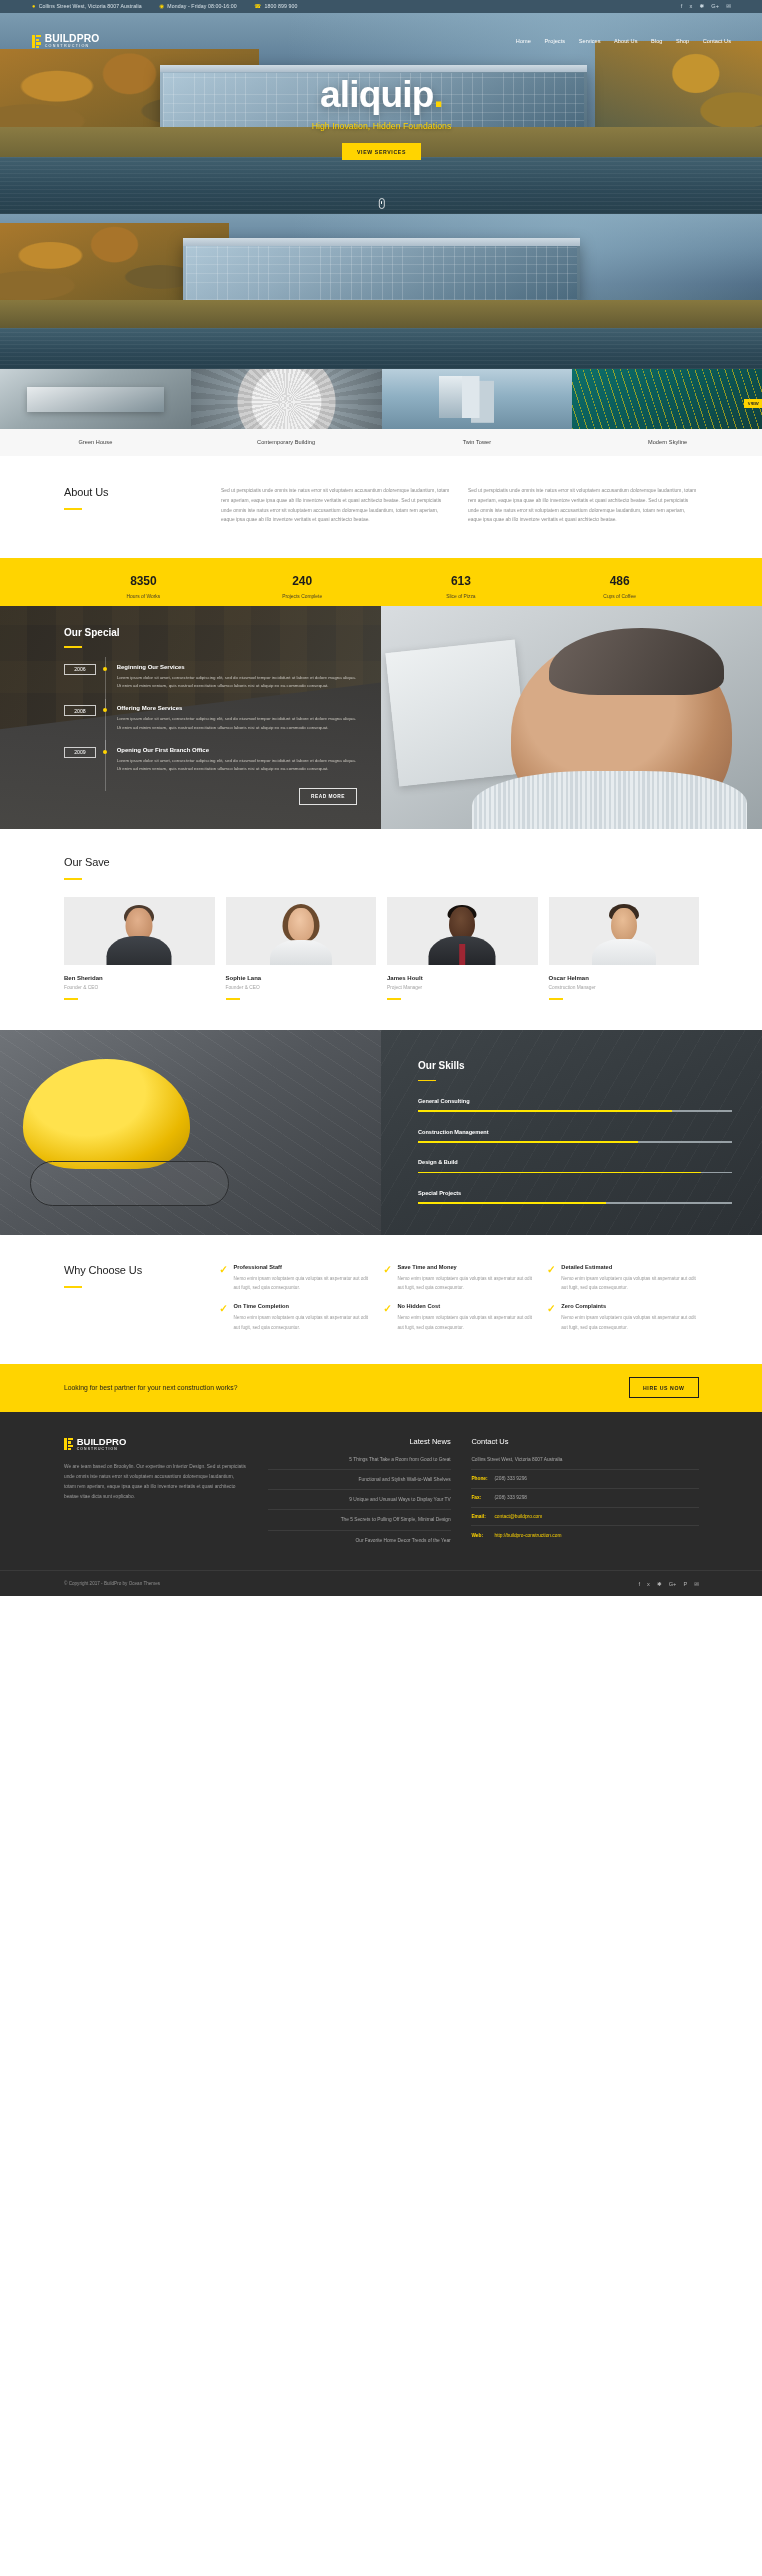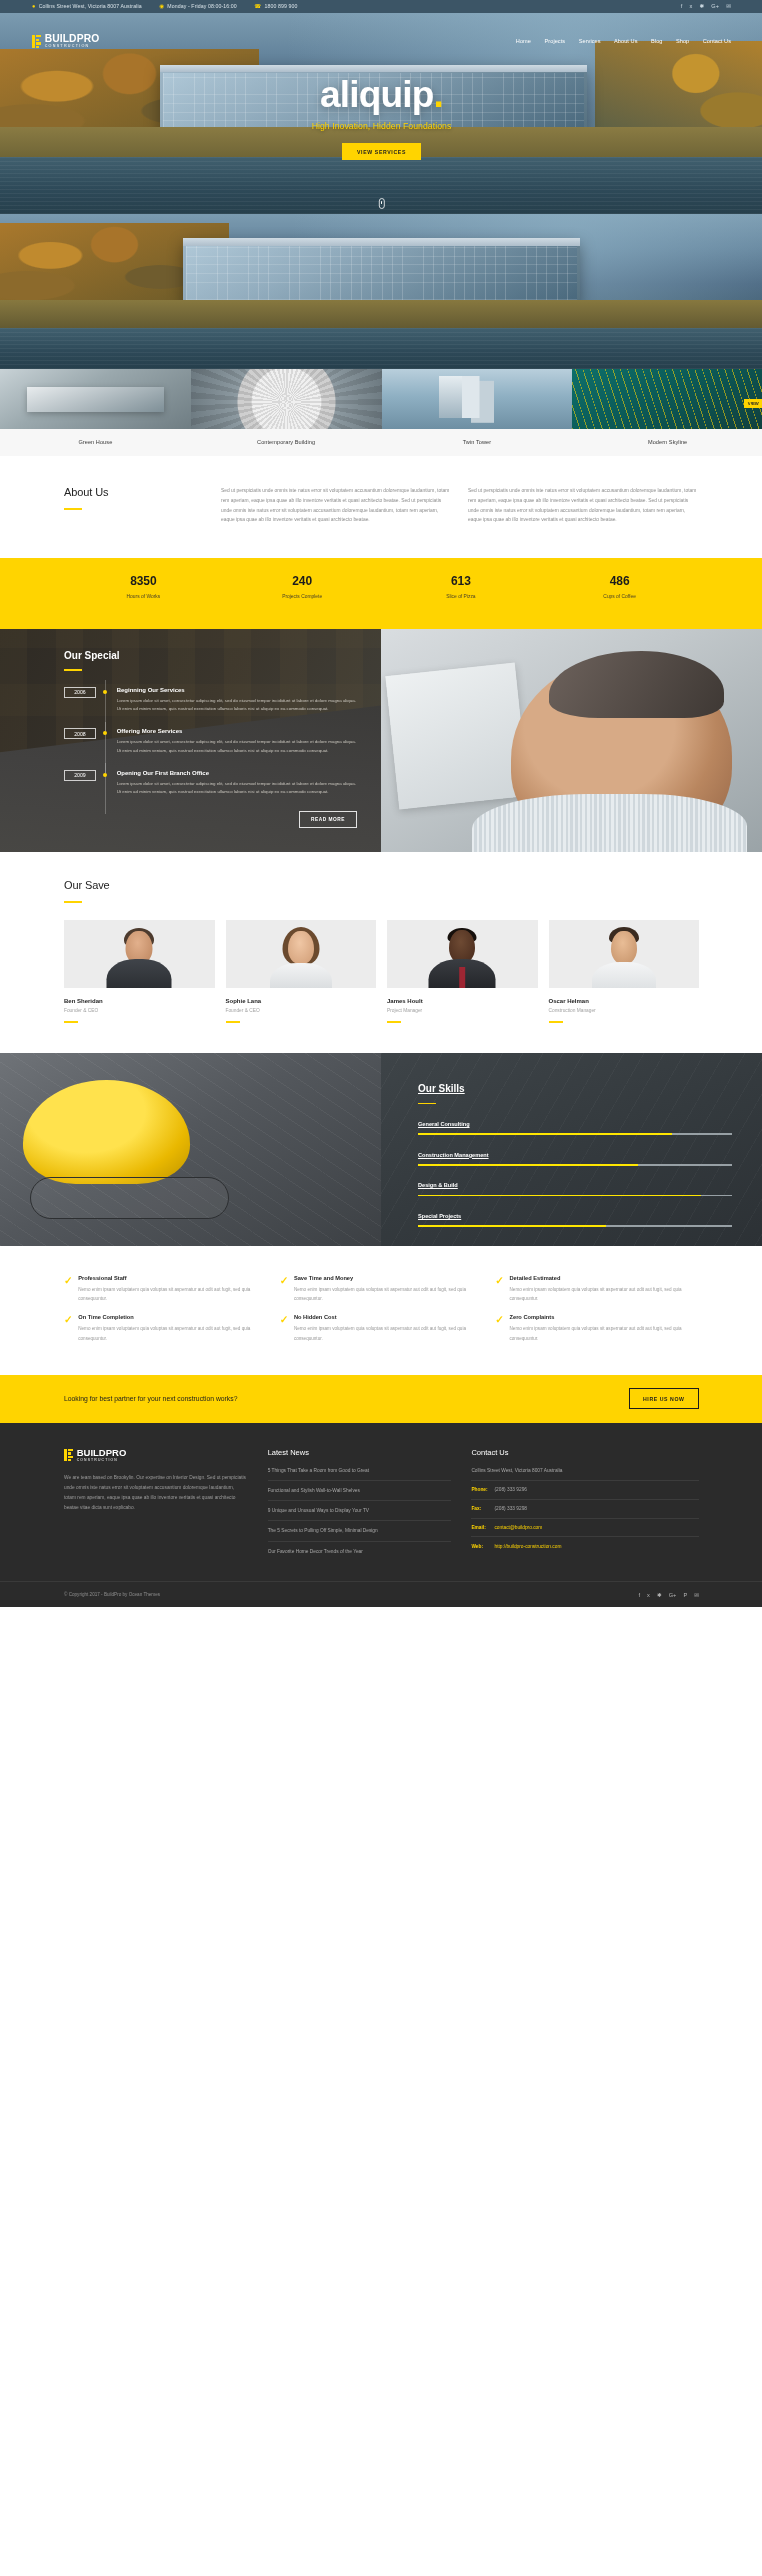--- a/index.html
+++ b/index.html
@@ -157,21 +157,21 @@
   
   #about { background:#fff; padding:30px 0 33px; }
   #about .wrap { display:flex; gap:16px; }
   .sec-head { width:141px; flex:none; }
   .sec-title { font-size:11px; color:#232323; font-weight:400; letter-spacing:-.01em; }
   .sec-rule { width:17.5px; height:1.6px; background:#ffd400; margin-top:10.3px; }
   .about-cols { display:flex; gap:16px; flex:1; }
   .about-col { flex:1; font-size:4.9px; line-height:2.0; color:#8c8c8c; }
 
   
-  #counters { background:#ffd400; padding:16px 0 30px; }
+  #counters { background:#ffd400; padding:16px 0 7px; }
   #counters .wrap { display:flex; }
   .counter { flex:1; text-align:center; }
   .counter-num { font-size:12px; font-weight:700; color:#1c1c1c; letter-spacing:-.01em; }
   .counter-lbl { font-size:4.9px; color:#4a4226; margin-top:5.6px; }
 
   
   #history { display:flex; position:relative; }
   .hist-left {
     width:381px; position:relative; overflow:hidden;
     background:linear-gradient(120deg,#2e2a24 0%,#3a352c 50%,#43423c 100%);
@@ -271,22 +271,21 @@
     border-radius:54% 54% 34% 34%/66% 66% 40% 40%;
   }
   .sk-glass {
     position:absolute; left:8%; bottom:14%; width:52%; height:22%;
     border:1.6px solid #2d2f31; border-radius:32px; background:rgba(255,255,255,.05);
   }
   .sk-plan { position:absolute; inset:0; background:repeating-linear-gradient(34deg, rgba(255,255,255,.05) 0 0.8px, transparent 0.8px 12.7px); }
   .sk-right {
     width:381px; position:relative; overflow:hidden; color:#fff;
     background:linear-gradient(160deg,#3e4448 0%,#343a3e 50%,#2c3135 100%);
-    padding:30px 30px 19px 37px;
-    text-decoration:underline;
+    padding:30px 30px 31px 37px;
   }
   .sk-right:before { content:""; position:absolute; inset:0; background:repeating-linear-gradient(120deg, rgba(255,255,255,.035) 0 0.8px, transparent 0.8px 17.5px); }
   .sk-inner { position:relative; z-index:2; }
   .sk-title { font-size:10px; color:#fff; }
   .sk-rule { width:17.5px; height:1.6px; background:#ffd400; margin-top:8.7px; }
   .sk-item { margin-top:16.7px; }
   .sk-name { font-size:5.6px; font-weight:700; color:#fff; margin-bottom:6.4px; }
   .sk-bar { height:1.6px; background:#97a0a5; position:relative; }
   .sk-fill { position:absolute; left:0; top:0; height:1.6px; background:#ffe600; }
 
@@ -306,21 +305,21 @@
   .btn-cta {
     margin-left:auto; border:1.2px solid #1d1d1d; background:transparent; color:#1d1d1d;
     font-size:5.2px; font-weight:700; letter-spacing:.11em; padding:6.4px 13.5px;
     cursor:pointer; font-family:inherit;
   }
 
   
   #footer { background:#2b2b2b; padding:25.4px 0 0; color:#b9b9b9; }
   #footer .wrap { display:flex; gap:20.7px; }
   .fcol-1 { width:183px; }
-  .fcol-2 { width:183px; }
+  .fcol-2 { width:183px;text-align:right; }
   .fcol-3 { flex:1; }
   .f-logo-name { font-size:9.5px; font-weight:700; color:#fff; }
   .f-logo-sub { font-size:3.4px; letter-spacing:.34em; color:#fff; margin-top:1.2px; }
   .f-about { font-size:4.8px; line-height:2.05; color:#9d9d9d; margin-top:11px; }
   .f-title { font-size:7.5px; color:#fff; font-weight:400; }
   .f-news { margin-top:11px; }
   .f-news li { list-style:none; font-size:4.8px; color:#a8a8a8; padding:7.1px 0; border-bottom:0.8px solid #3c3c3c; }
   .f-news li:first-child { padding-top:0; }
   .f-news li:last-child { border-bottom:none; }
   .f-contact { margin-top:11px; }
@@ -606,20 +605,24 @@
         <div class="sk-bar">
             <span class="sk-fill" style="width: 60%;"></span>
           </div>
       </div>
     </div>
   </div>
 </section>
 
 <section id="why">
   <div class="wrap">
+    <div class="sec-head">
+      <h2 class="sec-title">Why Choose Us</h2>
+      <div class="sec-rule"></div>
+    </div>
     <div class="why-grid">
       <div class="why-item">
         <span class="why-check">✓</span>
         <div>
             <div class="why-h">Professional Staff</div>
             <div class="why-p">Nemo enim ipsam voluptatem quia voluptas sit aspernatur aut odit aut fugit, sed quia consequuntur.</div>
           </div>
       </div>
       <div class="why-item">
         <span class="why-check">✓</span>

